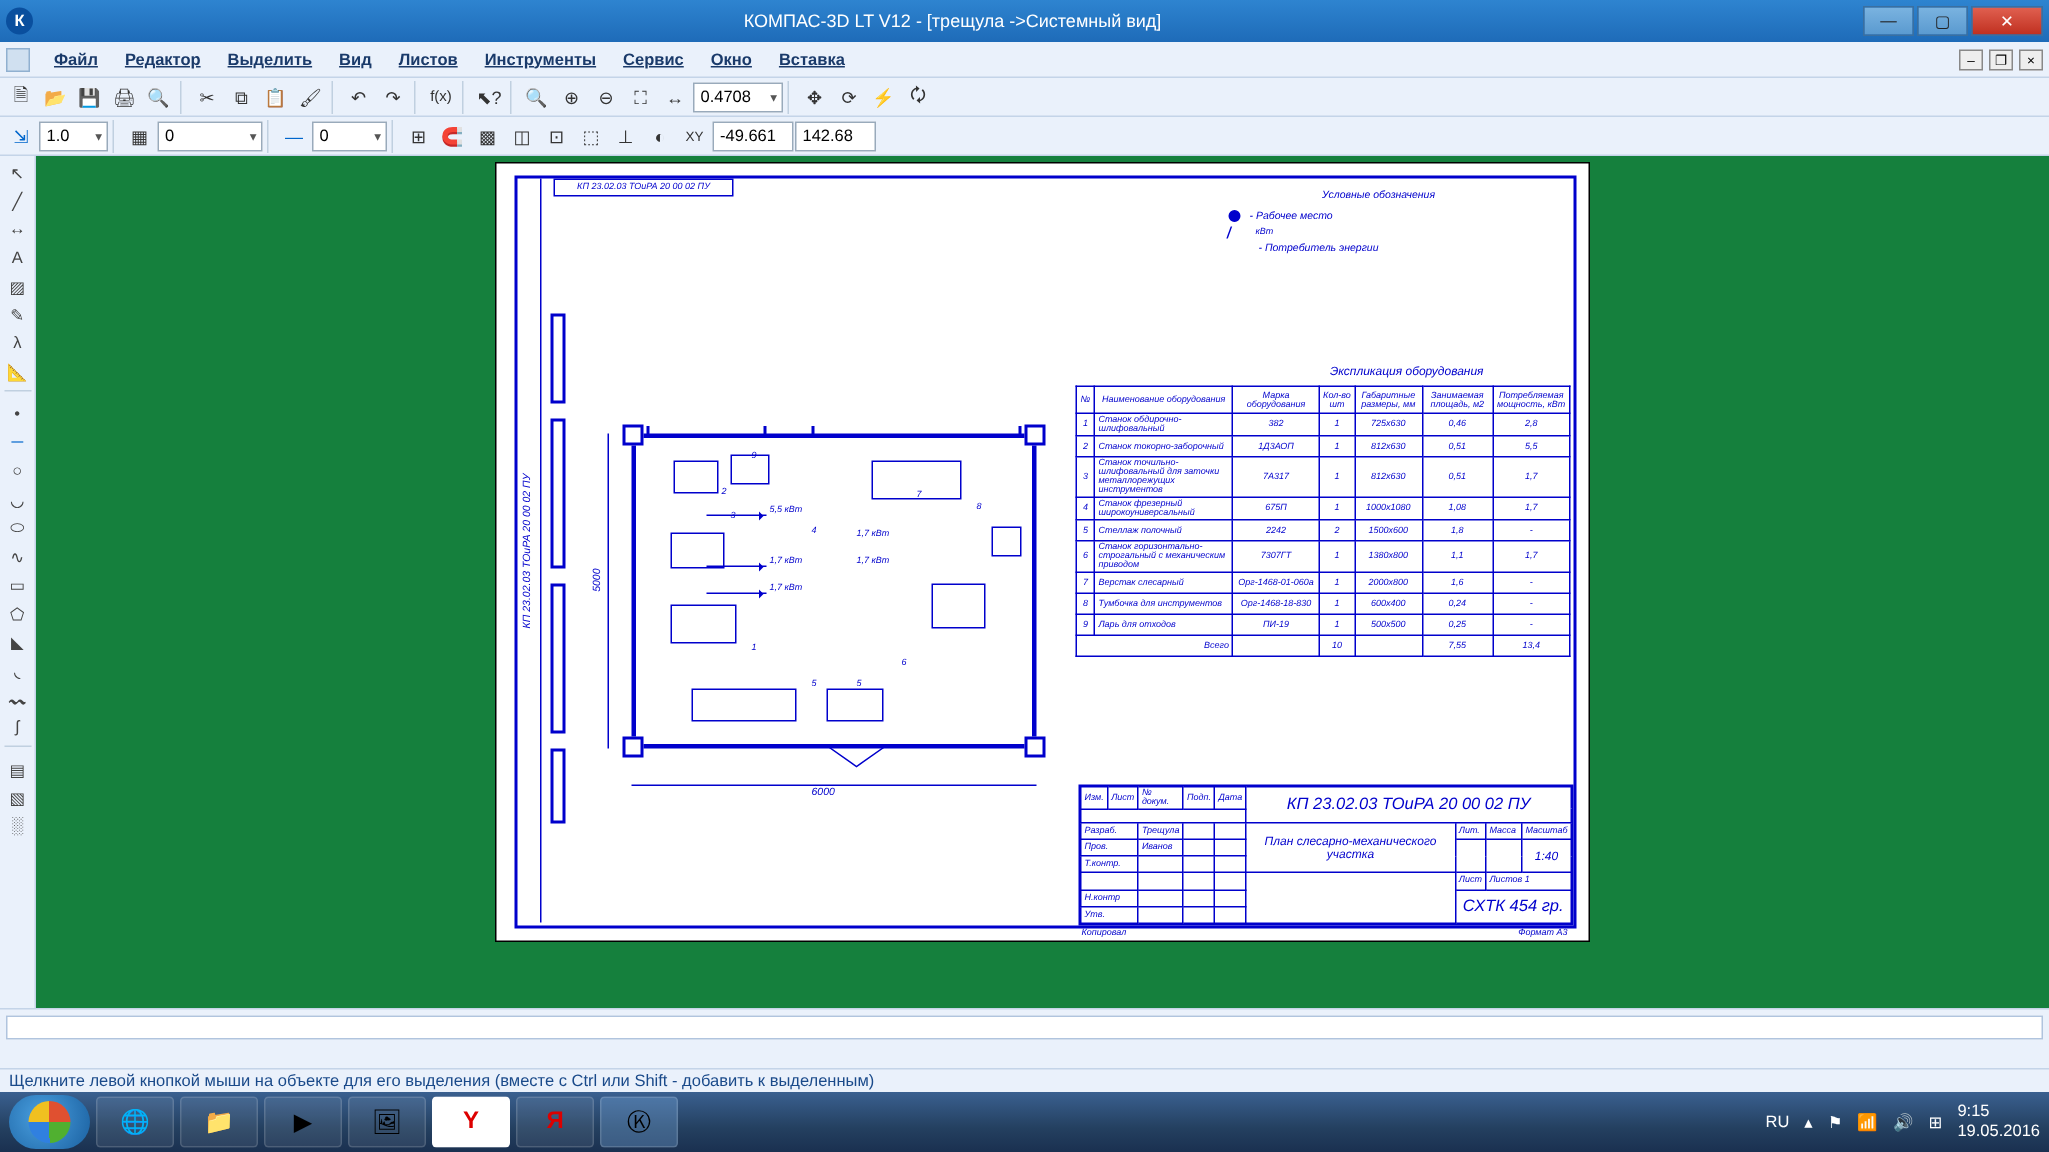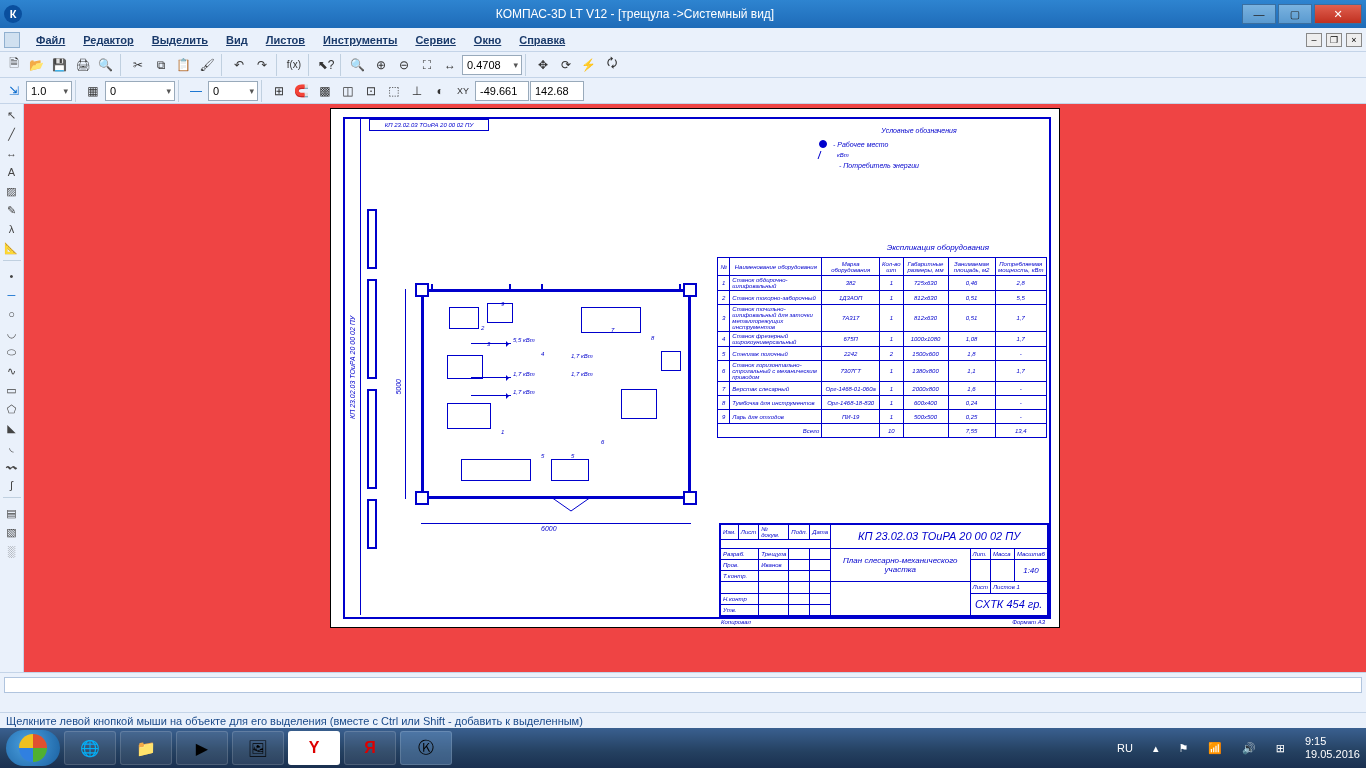--- a/index.html
+++ b/index.html
@@ -23,21 +23,21 @@
   .tbtn{width:22px;height:22px;display:flex;align-items:center;justify-content:center;border:1px solid transparent;font-size:12px;color:#333;}
   .sep{width:4px;height:22px;border-left:1px solid #c0d0e0;margin:0 2px;}
   .combo{height:20px;border:1px solid #9ab;background:#fff;padding:0 18px 0 4px;font-size:11px;position:relative;min-width:50px;display:flex;align-items:center;}
   .combo::after{content:"▾";position:absolute;right:3px;color:#555;font-size:9px;}
   .nbox{height:20px;border:1px solid #9ab;background:#fff;padding:0 4px;font-size:11px;min-width:50px;display:flex;align-items:center;}
   
   .main{display:flex;height:calc(768px - 28px - 24px - 26px - 26px - 26px - 16px - 14px - 40px);}
   .leftbar{width:24px;background:#eaf1fb;border-right:1px solid #c4d4e8;display:flex;flex-direction:column;padding:2px 0;gap:1px;align-items:center;}
   .lbtn{width:20px;height:18px;display:flex;align-items:center;justify-content:center;font-size:11px;color:#444;border:1px solid transparent;}
   .lsep{height:4px;border-top:1px solid #c0d0e0;width:18px;margin:2px 0;}
-  .canvas-wrap{flex:1;background:#ef4444;position:relative;overflow:hidden;display:flex;align-items:flex-start;justify-content:center;padding-top:4px;}
+  .canvas-wrap{flex:1;background:#15803d;position:relative;overflow:hidden;display:flex;align-items:flex-start;justify-content:center;padding-top:4px;}
   .paper{width:730px;height:520px;background:#fff;border:1px solid #000;position:relative;}
   .frame{position:absolute;left:12px;top:8px;right:8px;bottom:8px;border:2px solid #00c;}
   .tabfold{position:absolute;left:12px;top:10px;width:18px;height:496px;border-right:1px solid #00c;}
   .tabfold .v1{position:absolute;left:2px;top:0;width:14px;height:100%;writing-mode:vertical-rl;transform:rotate(180deg);font-size:7px;font-style:italic;color:#00c;letter-spacing:0;display:flex;align-items:center;justify-content:center;}
   .stamp-top{position:absolute;left:38px;top:10px;width:120px;height:12px;border:1px solid #00c;font-size:6px;font-style:italic;color:#00c;text-align:center;line-height:10px;}
   
   .legend{position:absolute;right:40px;top:18px;width:200px;font-size:7px;font-style:italic;color:#00c;}
   .legend .ltitle{text-align:center;margin-bottom:6px;}
   .legend .lrow{display:flex;align-items:center;gap:6px;margin-bottom:3px;}
   .legend .sym1{width:8px;height:8px;border:1px solid #00c;border-radius:4px;background:#00c;}
@@ -68,21 +68,21 @@
   
   .hintbox{height:26px;background:#eaf1fb;border-top:1px solid #c4d4e8;padding:4px;}
   .hintbox div{height:16px;background:#fff;border:1px solid #b0c4de;}
   .spacer14{height:14px;background:#eaf1fb;}
   .status{height:16px;background:#eaf1fb;border-top:1px solid #c4d4e8;font-size:11px;color:#1a4a8a;padding:0 6px;display:flex;align-items:center;}
   
   .taskbar{height:40px;background:linear-gradient(#3a6090,#244060 60%,#1a3050);display:flex;align-items:center;padding:0 6px;gap:4px;}
   .start{width:54px;height:36px;background:radial-gradient(circle at 40% 40%,#4aa0e0,#1a60a0);border-radius:18px;display:flex;align-items:center;justify-content:center;}
   .start .orb{width:28px;height:28px;border-radius:14px;background:conic-gradient(#e05030 0 90deg,#50b030 90deg 180deg,#3080e0 180deg 270deg,#f0c020 270deg 360deg);}
   .tbitem{width:52px;height:34px;background:rgba(255,255,255,0.08);border:1px solid rgba(255,255,255,0.15);border-radius:3px;display:flex;align-items:center;justify-content:center;font-size:16px;}
-  .tray{margin-left:auto;display:flex;align-items:center;gap:20px;color:#fff;font-size:11px;}
+  .tray{margin-left:auto;display:flex;align-items:center;gap:10px;color:#fff;font-size:11px;}
   .tray .clock{line-height:13px;font-size:11px;}
 </style>
 </head>
 <body>
 
 <div class="titlebar">
   <div class="appicon">К</div>
   <div class="title">КОМПАС-3D LT V12 - [трещула -&gt;Системный вид]</div>
   <div class="winbtns">
     <div class="winbtn">—</div>
@@ -94,21 +94,21 @@
 <div class="menubar">
   <div class="menuicon"></div>
   <span><u>Файл</u></span>
   <span><u>Редактор</u></span>
   <span><u>Выделить</u></span>
   <span><u>Вид</u></span>
   <span><u>Листов</u></span>
   <span><u>Инструменты</u></span>
   <span><u>Сервис</u></span>
   <span><u>Окно</u></span>
-  <span><u>Справка</u></span>
+  <span><u>Вставка</u></span>
   <div class="mdi">
     <div>–</div>
     <div>❐</div>
     <div>×</div>
   </div>
 </div>
 
 <div class="toolbar">
   <div class="tbtn">🗎</div>
   <div class="tbtn">📂</div>

